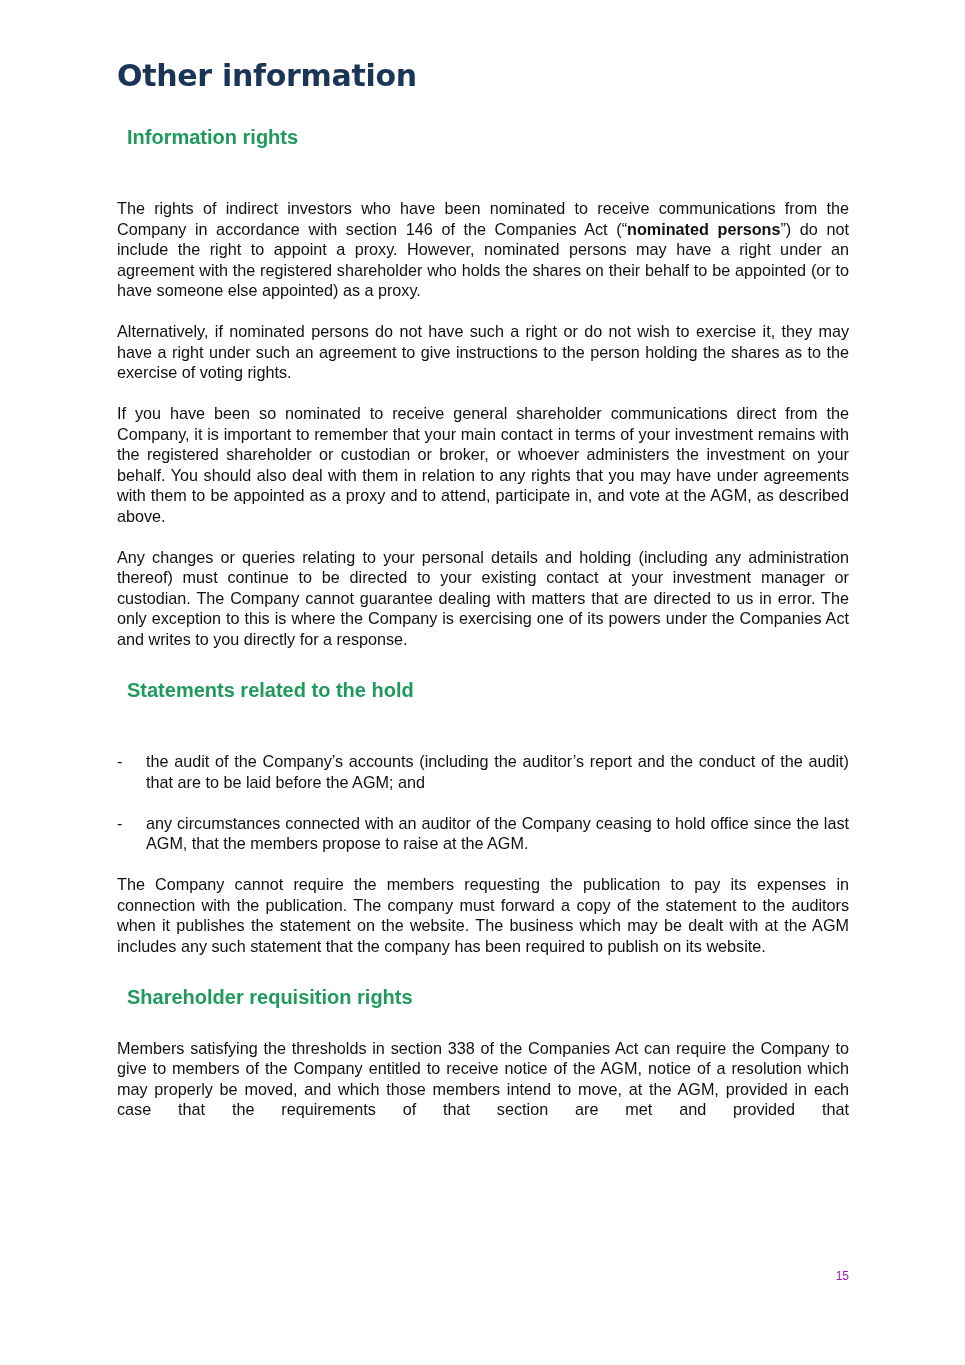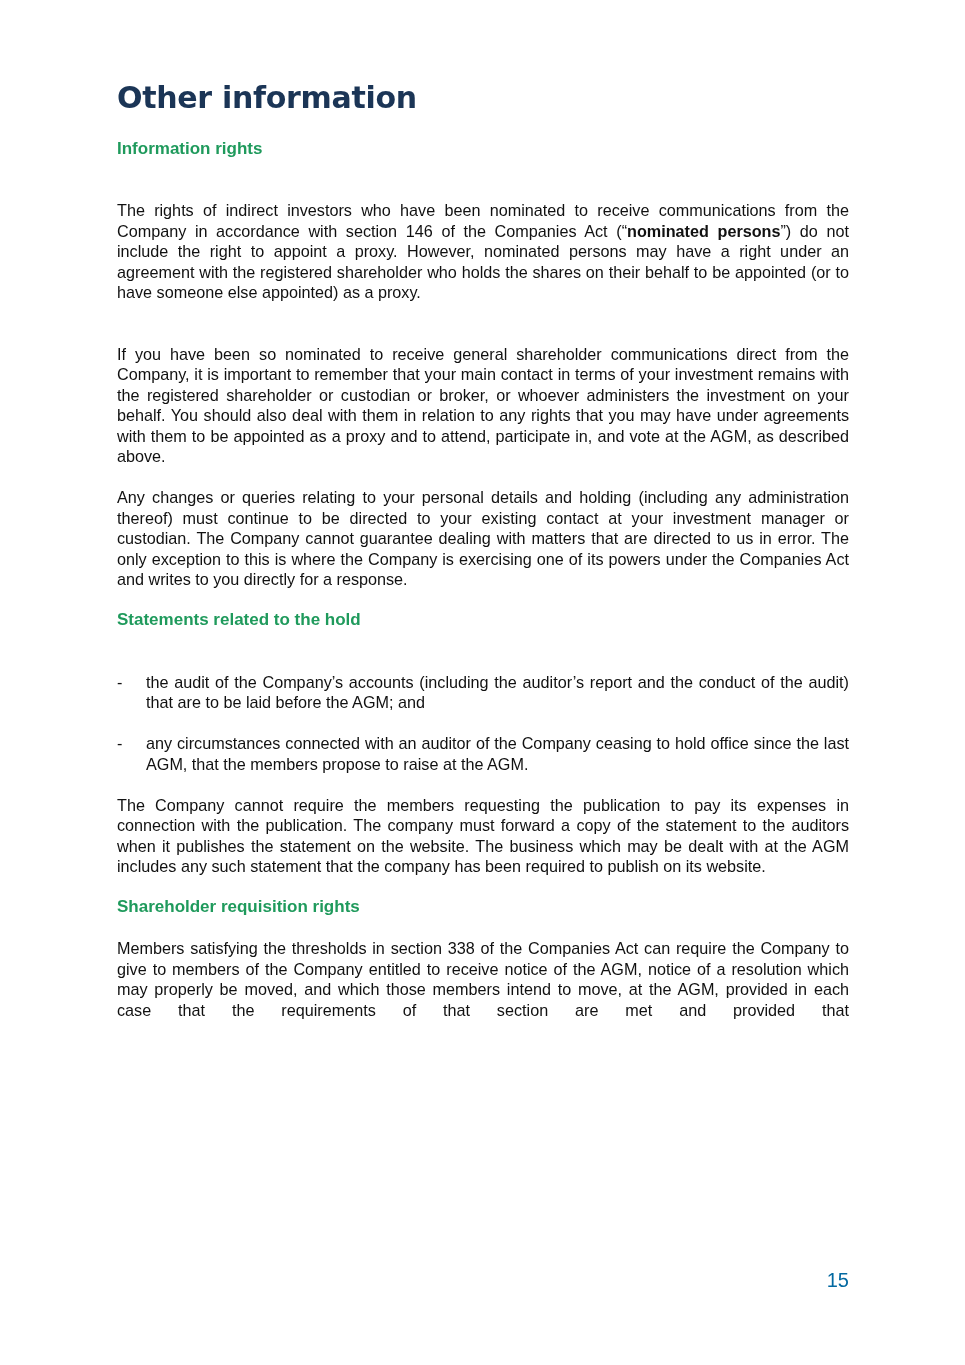--- a/index.html
+++ b/index.html
@@ -11,43 +11,43 @@
       width: 965px;
       height: 1365px;
       position: relative;
       overflow: hidden;
       font-family: "Liberation Sans", sans-serif;
       color: #111111;
     }
     .page {
       position: absolute;
       left: 117px;
-      top: 78px;
+      top: 56px;
       width: 732px;
     }
     .title {
       font-family: "DejaVu Sans", sans-serif;
       font-weight: bold;
       font-size: 30px;
       color: #1b3556;
       margin: 0;
       line-height: 40px;
       letter-spacing: -0.3px;
     }
     .intro {
       margin: 16px 0 0 0;
       font-weight: bold;
       font-size: 16.2px;
       line-height: 20.5px;
       color: #2a4a78;
     }
     .heading {
-      margin: 0;
+      margin: 10px;
       font-weight: bold;
-      font-size: 17px;
+      font-size: 20px;
       line-height: 20.5px;
       color: #1f9a5c;
     }
     p.body {
       margin: 0;
       font-size: 16.2px;
       line-height: 20.5px;
       text-align: justify;
       text-align-last: left;
     }
@@ -63,37 +63,38 @@
     }
     .bullet .btext {
       flex: 1;
       text-align: justify;
       text-align-last: left;
     }
     .page-number {
       position: absolute;
       right: 116px;
       top: 1269px;
-      font-size: 20px;
-      color: #0369a1;
+      font-size: 12px;
+      color: #a21caf;
     }
   </style>
 </head>
 <body>
 
 <div class="page">
   <h1 class="title">Other information</h1>
   <div class="gap"></div>
 
   <div>
     <h2 class="heading">Information rights</h2>
     <div class="gap"></div>
     <div class="gap"></div>
     <p class="body"><span>The rights of indirect investors who have been nominated to receive communications from the Company in accordance with section 146 of the Companies Act (“</span><b>nominated persons</b><span>”) do not include the right to appoint a proxy. However, nominated persons may have a right under an agreement with the registered shareholder who holds the shares on their behalf to be appointed (or to have someone else appointed) as a proxy.</span></p>
     <div class="gap"></div>
+    <p class="body">Alternatively, if nominated persons do not have such a right or do not wish to exercise it, they may have a right under such an agreement to give instructions to the person holding the shares as to the exercise of voting rights.</p>
     <div class="gap"></div>
     <p class="body">If you have been so nominated to receive general shareholder communications direct from the Company, it is important to remember that your main contact in terms of your investment remains with the registered shareholder or custodian or broker, or whoever administers the investment on your behalf. You should also deal with them in relation to any rights that you may have under agreements with them to be appointed as a proxy and to attend, participate in, and vote at the AGM, as described above.</p>
     <div class="gap"></div>
     <p class="body">Any changes or queries relating to your personal details and holding (including any administration thereof) must continue to be directed to your existing contact at your investment manager or custodian. The Company cannot guarantee dealing with matters that are directed to us in error. The only exception to this is where the Company is exercising one of its powers under the Companies Act and writes to you directly for a response.</p>
     <div class="gap"></div>
   </div>
 
   <div>
     <h2 class="heading">Statements related to the hold</h2>
     <div class="gap"></div>

